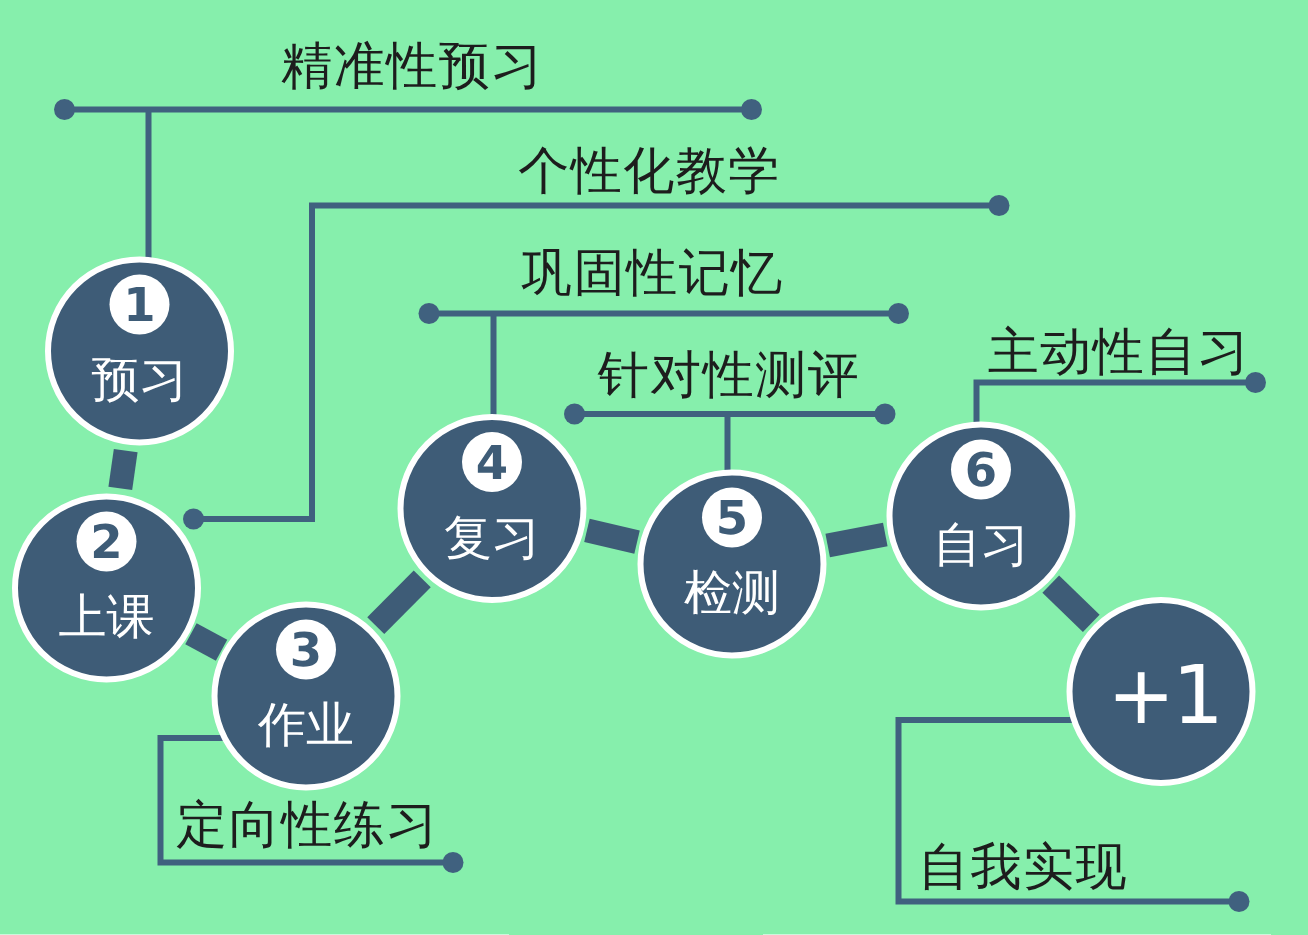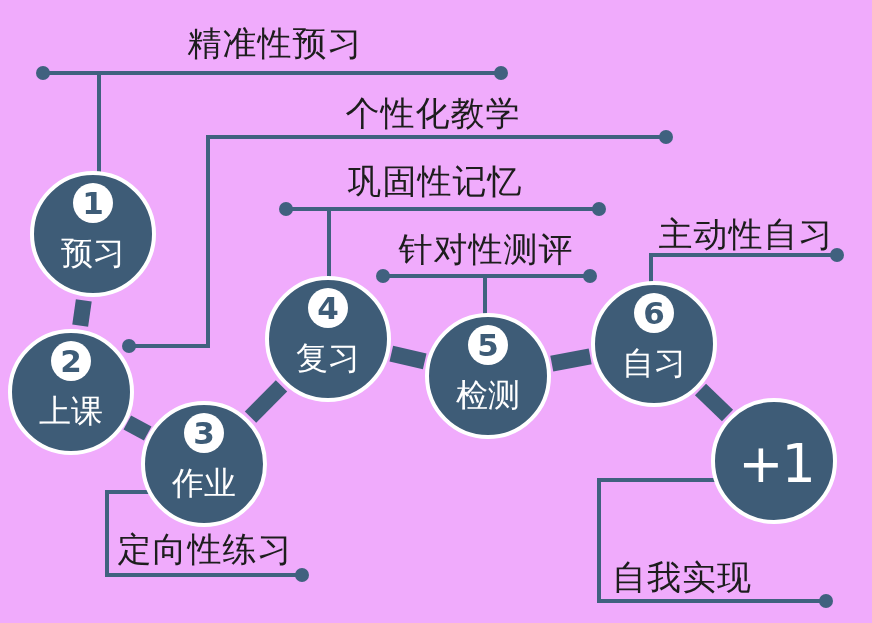--- a/index.html
+++ b/index.html
@@ -4,21 +4,21 @@
 <style>
   html, body {
     margin: 0;
     padding: 0;
     background: #ffffff;
   }
   .stage {
     position: relative;
     width: 872px;
     height: 623px;
-    background: #f0abfc;
+    background: #86efac;
     overflow: hidden;
     font-family: "Liberation Sans", sans-serif;
   }
   svg { display: block; }
 
   .callout-line {
     fill: none;
     stroke: #40617f;
     stroke-width: 4;
   }

